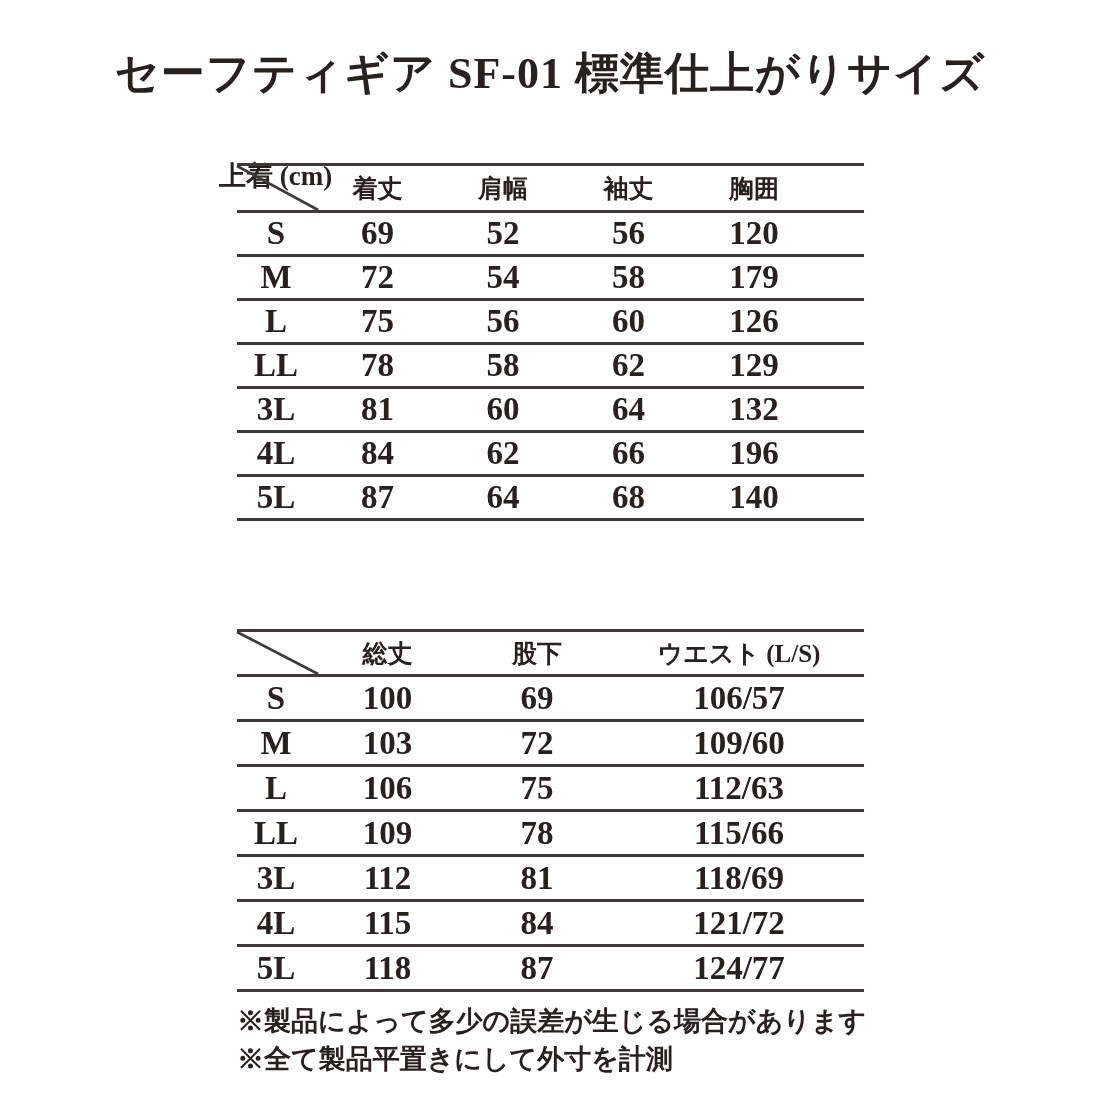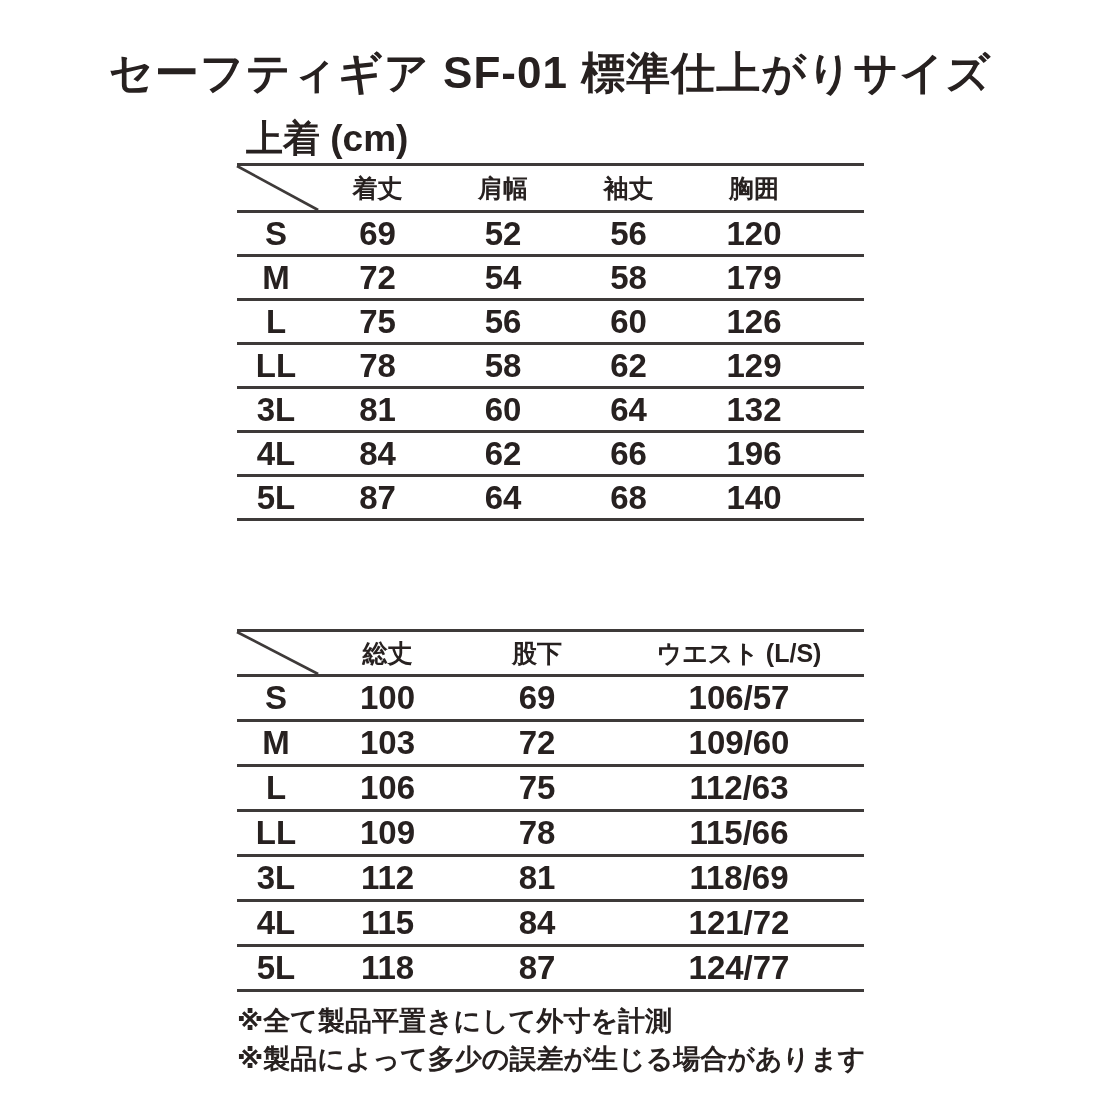--- a/index.html
+++ b/index.html
@@ -12,37 +12,39 @@
     width: 1100px; height: 1100px;
     background: var(--bg);
     font-family: "Liberation Sans", "DejaVu Sans", sans-serif;
     color: var(--text);
   }
   .page {
     position: relative;
     width: 1032px; height: 1100px;
     background: var(--bg);
     overflow: hidden;
+    font-family: Liberation Serif, serif;
   }
   .title {
     position: absolute;
     top: 44px; left: 0;
     width: 1100px;
     text-align: center;
     font-size: 44px;
     font-weight: bold;
     letter-spacing: 1px;
     white-space: nowrap;
   }
   .section-label {
     position: absolute;
-    left: 246px;
-    font-size: 37px;
-    font-weight: bold;
-    white-space: nowrap;
+    left: 219px;
+    font-size: 27px;
+    font-weight: bold;
+    white-space: nowrap;
+    margin-top: 44px;
   }
   .jacket-label { top: 114px; }
   .pants-label  { top: 551px; }
 
   table.size-table {
     position: absolute;
     left: 237px;
     width: 627px;
     border-collapse: collapse;
     table-layout: fixed;
@@ -242,17 +244,17 @@
         <tr>
           <th>5L</th>
           <td>118</td>
           <td>87</td>
           <td>124/77</td>
         </tr>
       </tbody>
   </table>
 
   <div class="notes">
+    <div class="note">※製品によって多少の誤差が生じる場合があります</div>
     <div class="note">※全て製品平置きにして外寸を計測</div>
-    <div class="note">※製品によって多少の誤差が生じる場合があります</div>
   </div>
 
 </div>
 
 </body></html>

